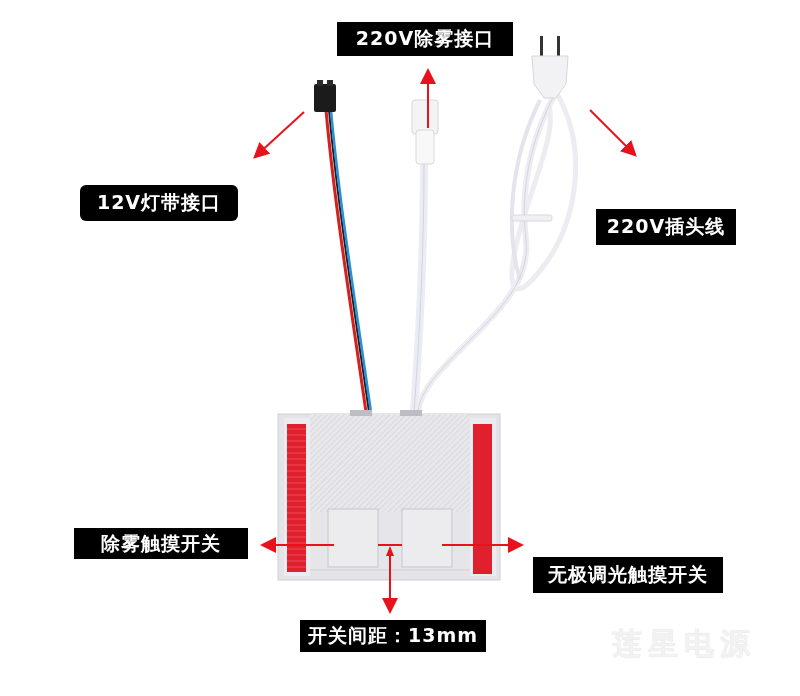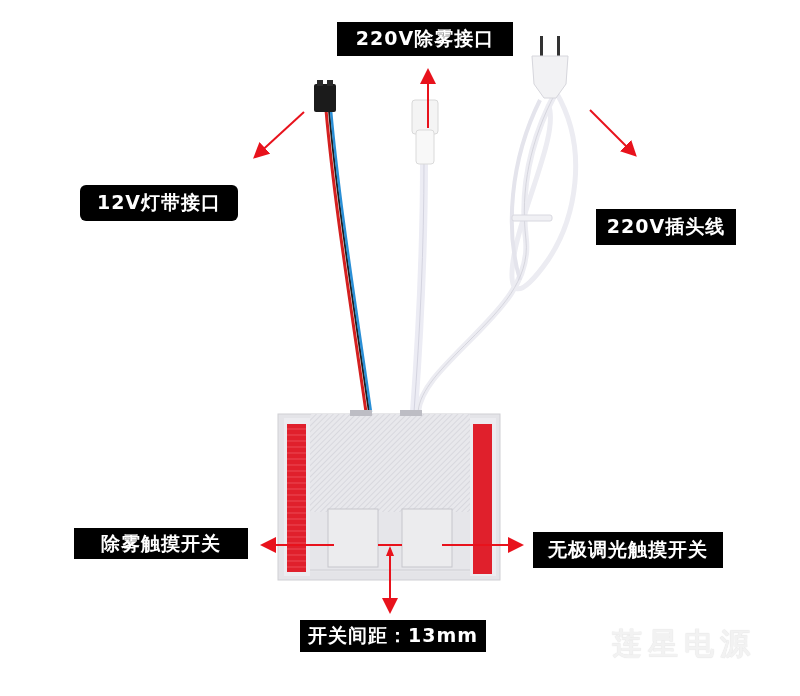--- a/index.html
+++ b/index.html
@@ -96,16 +96,16 @@
     <line x1="378" y1="545" x2="402" y2="545"></line>
     <line x1="390" y1="548" x2="390" y2="610" marker-end="url(#ah)"></line>
   </g>
   <path d="M390 546 L386 556 L394 556 Z" fill="#e8121c"></path>
 </svg>
 
 <div class="label" style="left:337px; top:22px; width:176px; height:34px;">220V除雾接口</div>
 <div class="label" style="left:80px; top:185px; width:158px; height:36px;border-radius:6px;">12V灯带接口</div>
 <div class="label" style="left:596px; top:185px; width:140px; height:36px;margin-top:24px;">220V插头线</div>
 <div class="label" style="left:74px; top:528px; width:174px; height:31px;">除雾触摸开关</div>
-<div class="label" style="left:533px; top:532px; width:190px; height:36px;">无极调光触摸开关</div>
+<div class="label" style="left:533px; top:557px; width:190px; height:36px;">无极调光触摸开关</div>
 <div class="label" style="left:300px; top:620px; width:186px; height:32px;">开关间距：13mm</div>
 
 <div class="watermark" style="left:612px; top:624px;">莲星电源</div>
 
 </body></html>

